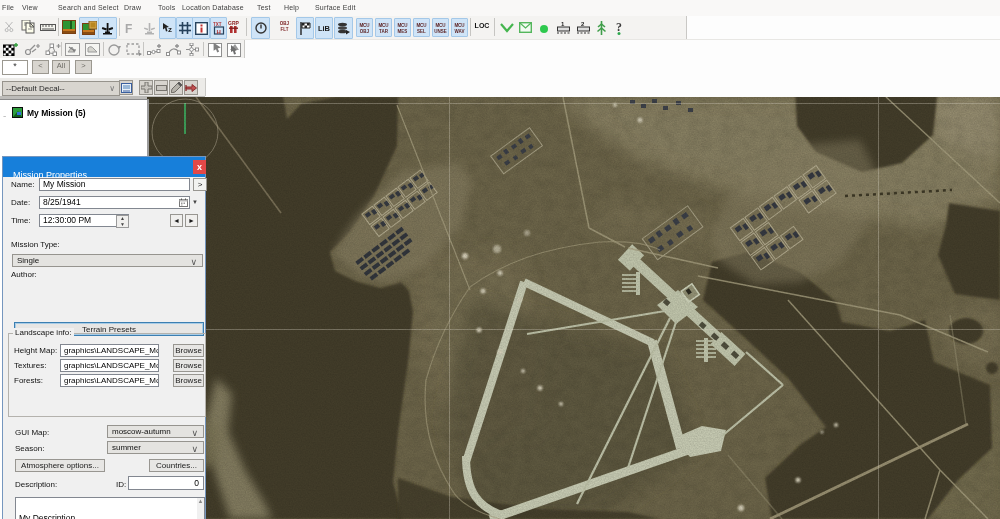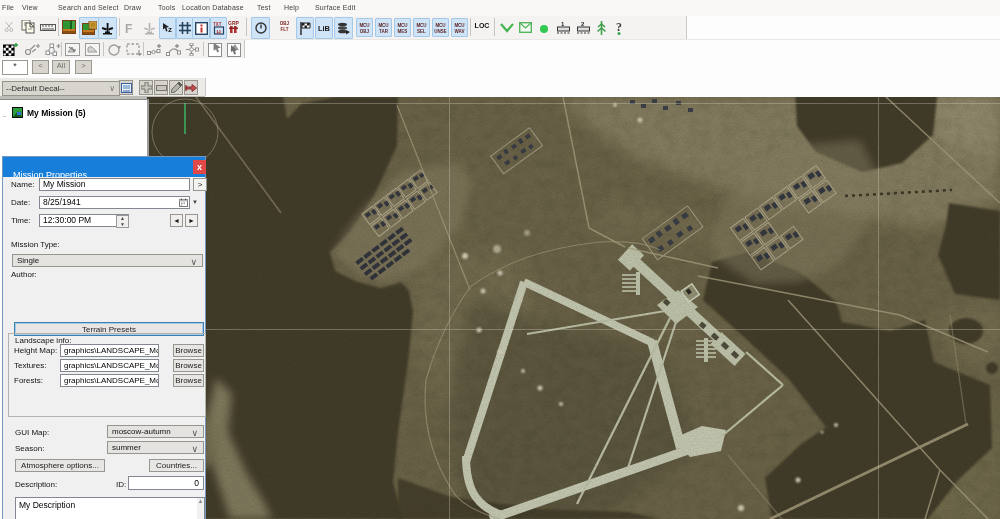--- a/index.html
+++ b/index.html
@@ -728,21 +728,21 @@
   <div class="btn" style="left:182px;top:57px;width:13px;height:13px;font-size:7px;background:#f0efed;">►</div>
 
   <div class="lbl" style="left:8px;top:83px;">Mission Type:</div>
   <div class="cmb" style="left:9px;top:97px;width:191px;height:13px;">Single<span class="chev">∨</span></div>
 
   <div class="lbl" style="left:8px;top:113px;">Author:</div>
 
   <div class="btn" style="left:11px;top:165px;width:190px;height:14px;border:1px solid #3c7fb1;box-shadow:0 0 0 1px #a8cce6 inset;">Terrain Presets</div>
 
   <div class="a" style="left:5px;top:176px;width:196px;height:82px;border:1px solid #b4b2ad;"></div>
-  <div class="lbl" style="left:10px;top:171px;background:#f0f0f0;padding:0 2px;margin-top:8px;">Landscape info:</div>
+  <div class="lbl" style="left:10px;top:171px;background:#f0f0f0;padding:0 2px;">Landscape info:</div>
 
   <div class="lbl" style="left:11px;top:189px;">Height Map:</div>
   <div class="inp" style="left:57px;top:187px;width:99px;height:13px;font-size:8px;">graphics\LANDSCAPE_Mosc</div>
   <div class="btn" style="left:170px;top:187px;width:31px;height:13px;font-size:8px;">Browse</div>
 
   <div class="lbl" style="left:11px;top:204px;">Textures:</div>
   <div class="inp" style="left:57px;top:202px;width:99px;height:13px;font-size:8px;">graphics\LANDSCAPE_Mosc</div>
   <div class="btn" style="left:170px;top:202px;width:31px;height:13px;font-size:8px;">Browse</div>
 
   <div class="lbl" style="left:11px;top:219px;">Forests:</div>
@@ -755,15 +755,15 @@
   <div class="lbl" style="left:12px;top:287px;">Season:</div>
   <div class="cmb" style="left:104px;top:284px;width:97px;height:13px;">summer<span class="chev">∨</span></div>
 
   <div class="btn" style="left:12px;top:302px;width:90px;height:13px;">Atmosphere options...</div>
   <div class="btn" style="left:146px;top:302px;width:55px;height:13px;">Countries...</div>
 
   <div class="lbl" style="left:12px;top:323px;">Description:</div>
   <div class="lbl" style="left:113px;top:323px;">ID:</div>
   <div class="inp" style="left:125px;top:319px;width:76px;height:14px;justify-content:flex-end;padding-right:4px;">0</div>
 
-  <div class="inp" style="left:12px;top:340px;width:190px;height:23px;align-items:flex-start;padding-top:2px;">My Description</div>
+  <div class="inp" style="left:12px;top:340px;width:190px;height:23px;align-items:flex-start;padding-top:15px;">My Description</div>
   <div class="a" style="left:194px;top:341px;width:7px;height:21px;background:#f0f0f0;color:#888;font-size:6px;text-align:center;">▲</div>
 </div>
 
 </body></html>

